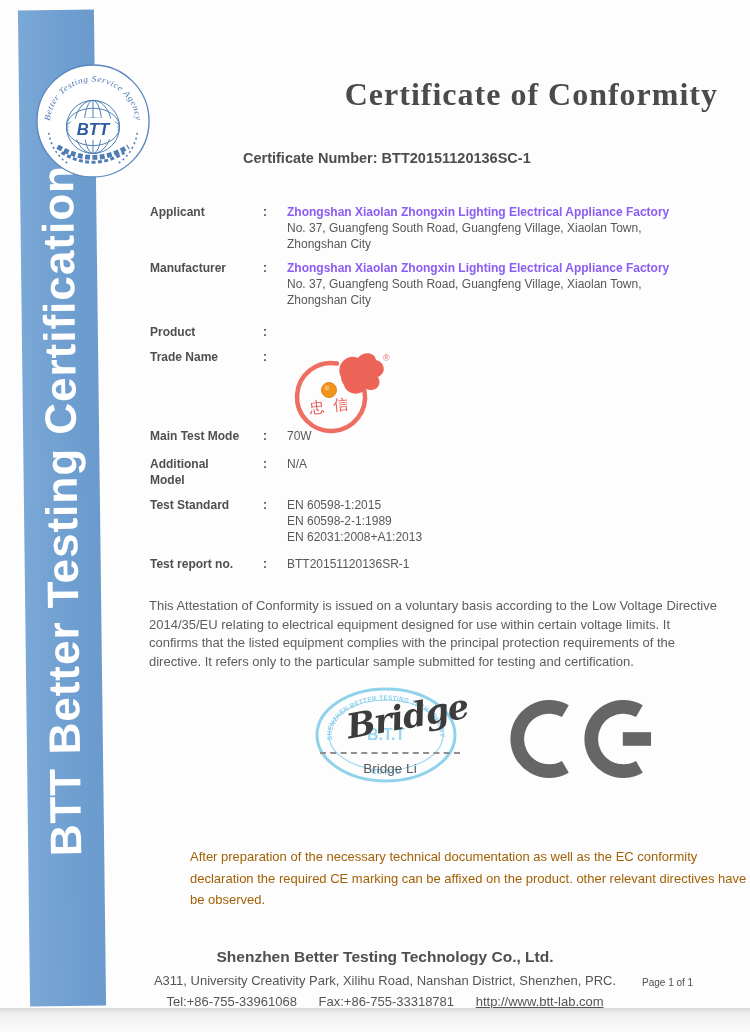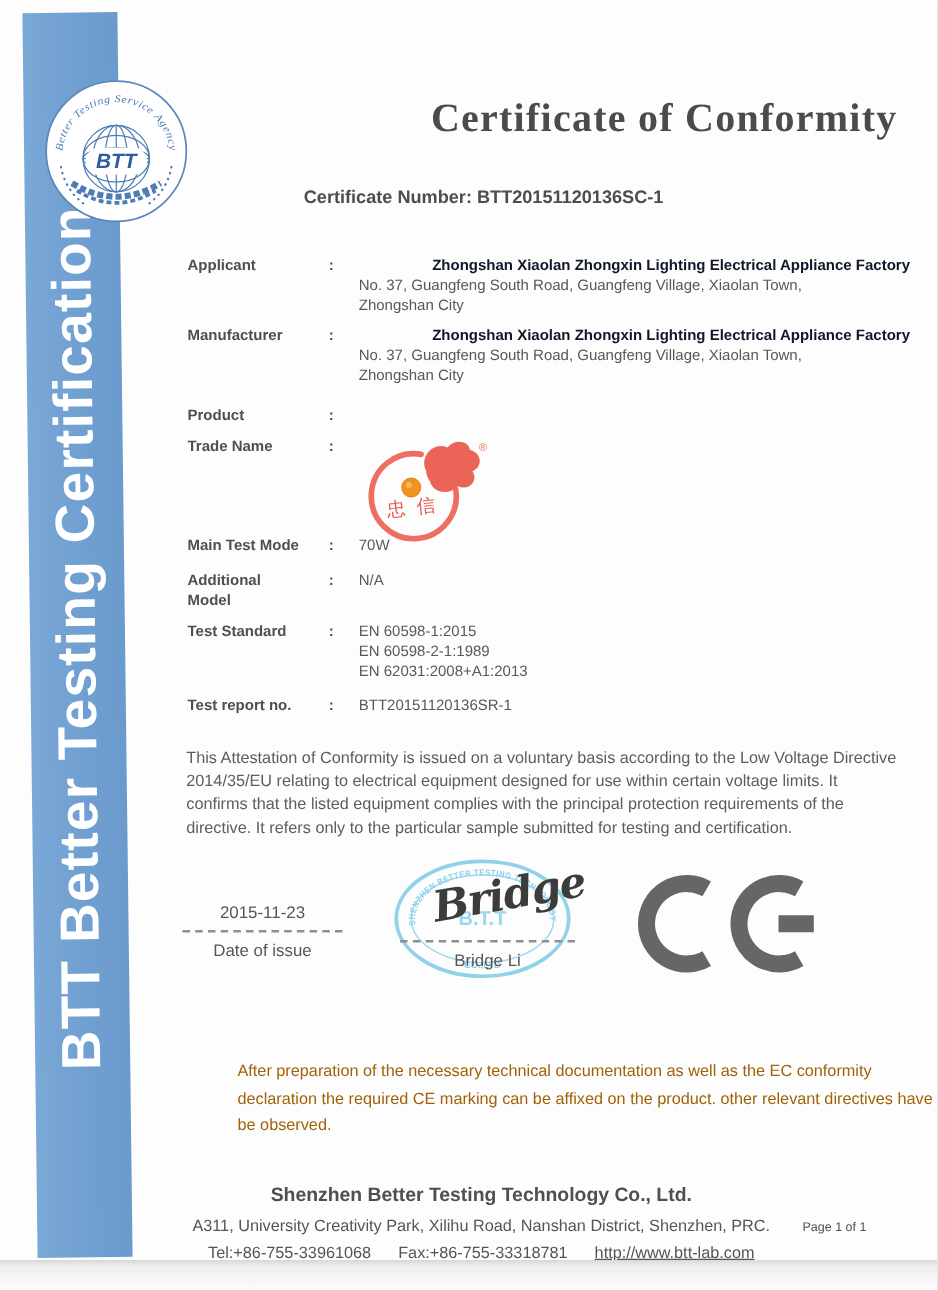--- a/index.html
+++ b/index.html
@@ -26,21 +26,21 @@
     color:#4b4b4b; letter-spacing:1px;
   }
   .cert-number{
     position:absolute; left:243px; top:150px; font-size:14.5px; font-weight:bold; color:#4d4d4d;
   }
   
   .row{ position:absolute; left:150px; width:578px; display:flex; font-size:12px; line-height:16px;}
   .flabel{ width:113px; font-weight:bold; color:#4f4f4f; white-space:pre-line;}
   .fcolon{ width:24px; font-weight:bold; color:#4f4f4f;}
   .fvalue{ flex:1; color:#585858;}
-  .fvalue .bold{ font-weight:bold; color:#0f172a;text-align:right;}
+  .fvalue .bold{ font-weight:bold; color:#8b5cf6;}
   .trade-logo{ position:absolute; left:283px; top:349px; width:112px; height:88px;}
   
   .attestation{
     position:absolute; left:149px; top:597px; width:568px;
     font-size:13px; line-height:18.5px; color:#5d5d5d;
   }
   
   .date-block{ position:absolute; left:146px; top:722px; width:128px; text-align:center; font-size:13.5px; color:#565656;}
   .dashline{ border-top:2px dashed #8f8f8f; margin-top:7px; height:0;}
   .date-label{ margin-top:7px; font-size:13.5px;}
@@ -177,25 +177,20 @@
   </div>
 
   <div class="row" style="top:556px">
     <div class="flabel">Test report no.</div>
     <div class="fcolon">:</div>
     <div class="fvalue bold">BTT20151120136SR-1</div>
   </div>
 
   <div class="attestation">This Attestation of Conformity is issued on a voluntary basis according to the Low Voltage Directive 2014/35/EU relating to electrical equipment designed for use within certain voltage limits. It confirms that the listed equipment complies with the principal protection requirements of the directive. It refers only to the particular sample submitted for testing and certification.</div>
 
-  <div class="date-block">
-    <div>2015-11-23</div>
-    <div class="dashline"></div>
-    <div class="date-label">Date of issue</div>
-  </div>
 
   <svg class="stamp" viewBox="0 0 152 102">
     <ellipse cx="76" cy="51" rx="69" ry="46" fill="none" stroke="#7fcbe8" stroke-width="3"></ellipse>
     <ellipse cx="76" cy="51" rx="57" ry="35" fill="none" stroke="#8fd3ee" stroke-width="1.2"></ellipse>
     <defs>
       <path id="stampTopArc" d="M 23,58 A 54,35 0 1 1 129,58" fill="none"></path>
     </defs>
     <text font-size="7" fill="#76c8ea" font-weight="bold" letter-spacing="0.5">
       <textPath href="#stampTopArc" startOffset="2" textLength="148" lengthAdjust="spacingAndGlyphs">SHENZHEN BETTER TESTING TECHNOLOGY</textPath>
     </text>

